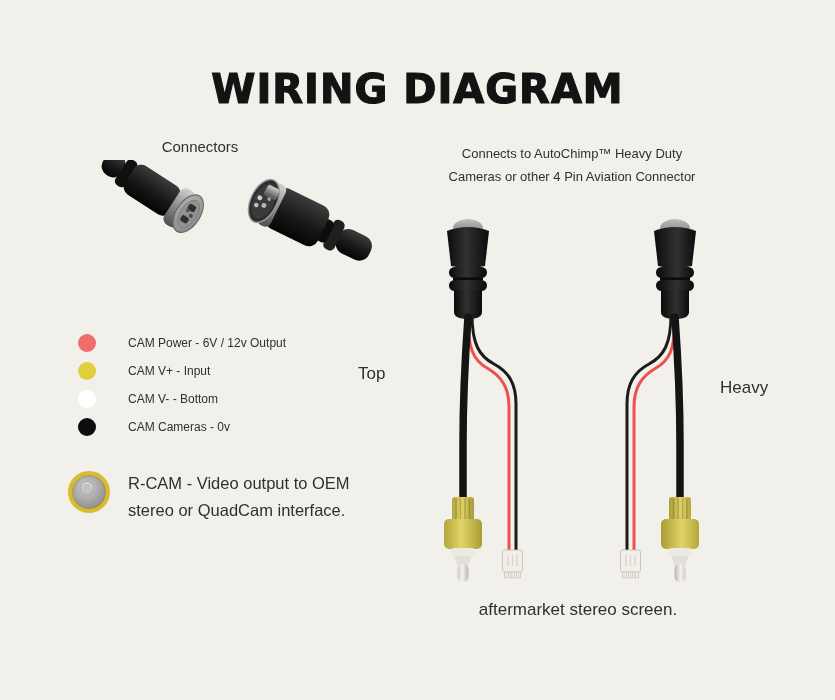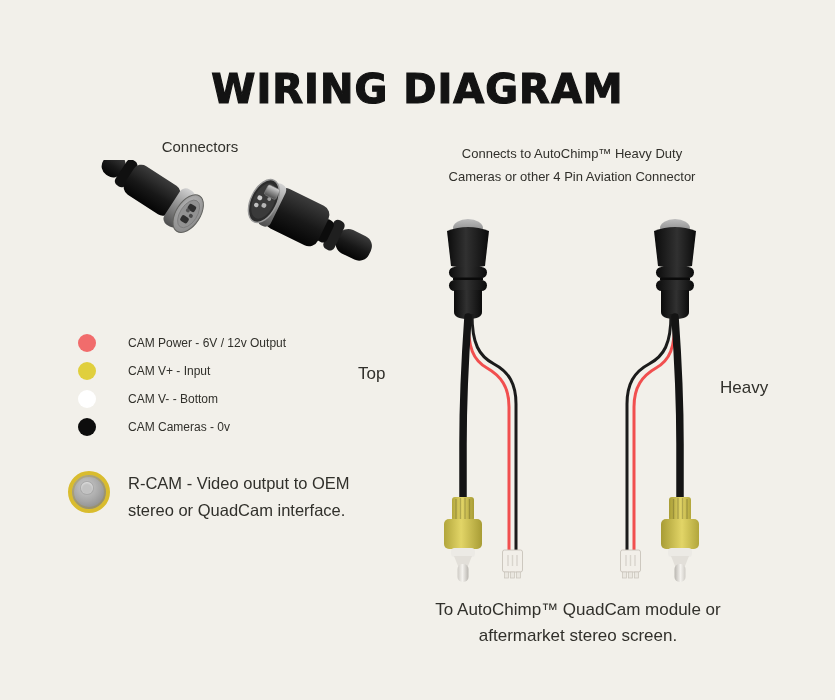--- a/index.html
+++ b/index.html
@@ -194,17 +194,16 @@
     <use href="#cable-assembly" xlink:href="#cable-assembly"></use>
   </svg>
 
   <svg class="abs cable cable-right" width="170" height="375" viewBox="0 0 170 375">
     <g transform="translate(170,0) scale(-1,1)">
       <use href="#cable-assembly" xlink:href="#cable-assembly"></use>
     </g>
   </svg>
 
   <div class="abs module-note">
-    <div>To AutoChimp™ QuadCam module or</div>
     <div>aftermarket stereo screen.</div>
   </div>
 
 </div>
 
 </body></html>

